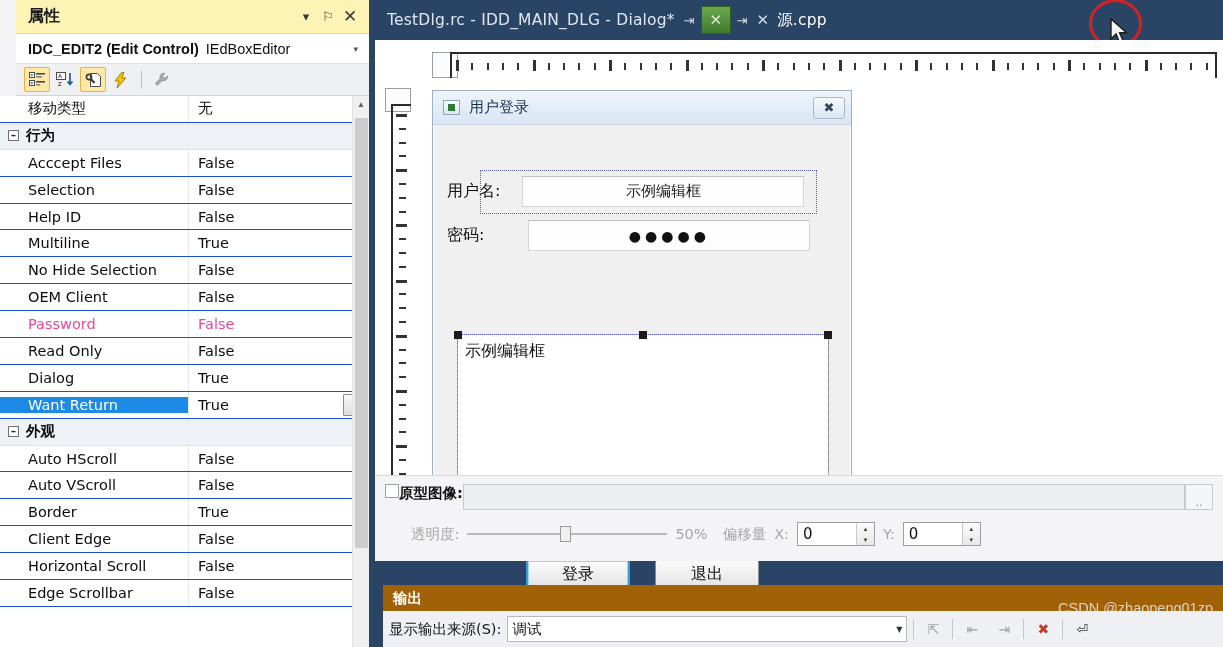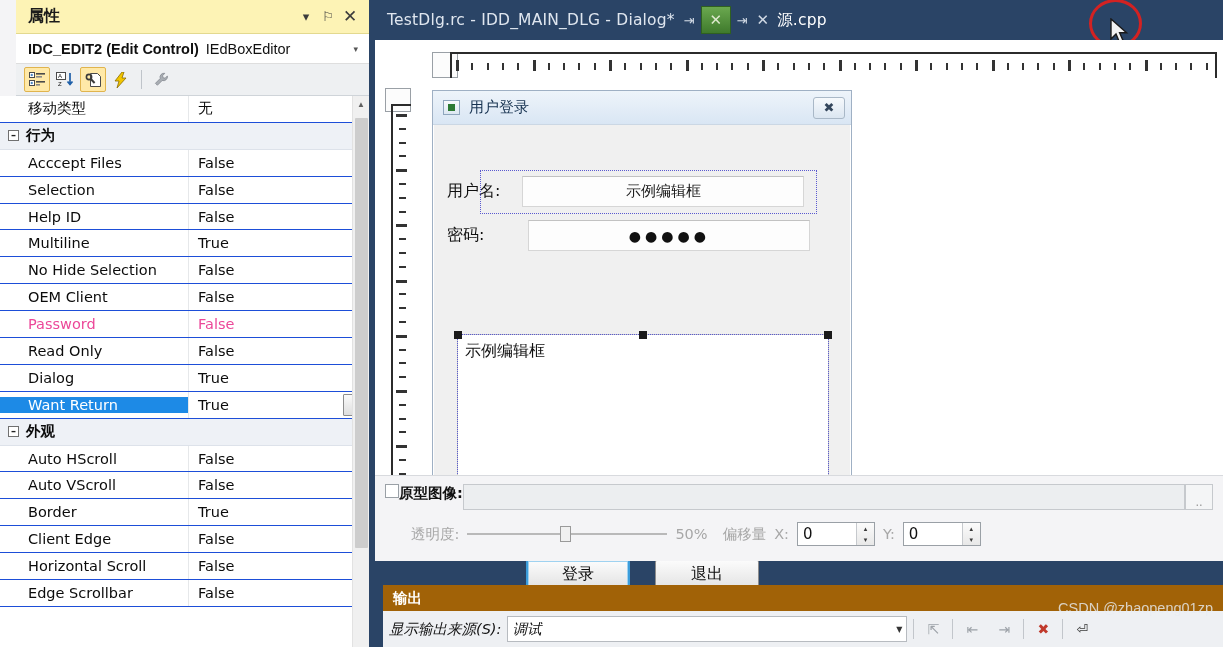--- a/index.html
+++ b/index.html
@@ -148,21 +148,21 @@
   .spin .arrows{ width:18px; border-left:1px solid #c6c9cd; background:linear-gradient(#fbfbfb,#e8e8e8);
     display:flex; flex-direction:column; }
   .spin .arrows div{ flex:1; display:flex; align-items:center; justify-content:center;
     font-size:7px; color:#3a3a3a; }
   
   #output{ position:absolute; left:375px; right:0; bottom:0; height:62px; background:#a16207;margin-left:8px; }
   #out-title{ height:26px; display:flex; align-items:center; padding-left:10px;
     color:#ffffff; font-size:14.5px; font-weight:bold;
     font-family:"DejaVu Sans","Liberation Sans",sans-serif;}
   #out-bar{ position:absolute; left:0; right:0; top:26px; height:36px; background:#eef0f3;
-    display:flex; align-items:center; padding:0 6px; gap:6px;font-style:italic; }
+    display:flex; align-items:center; padding:0 6px; gap:6px; }
   #out-bar .lab{ font-size:14.5px; color:#111;
     font-family:"DejaVu Sans","Liberation Sans",sans-serif;}
   #out-combo{ width:400px; height:26px; background:#fff; border:1px solid #b7bbc0;
     display:flex; align-items:center; padding:0 4px; font-size:14.5px; color:#111;
     font-family:"DejaVu Sans","Liberation Sans",sans-serif;}
   #out-combo .cv{ flex:1; }
   #out-combo .ca{ font-size:8px; color:#333; }
   .obsep{ width:1px; height:20px; background:#c2c6cb; }
   .obico{ width:26px; height:24px; display:flex; align-items:center; justify-content:center;
     color:#9ea3a9; font-size:14px; }

